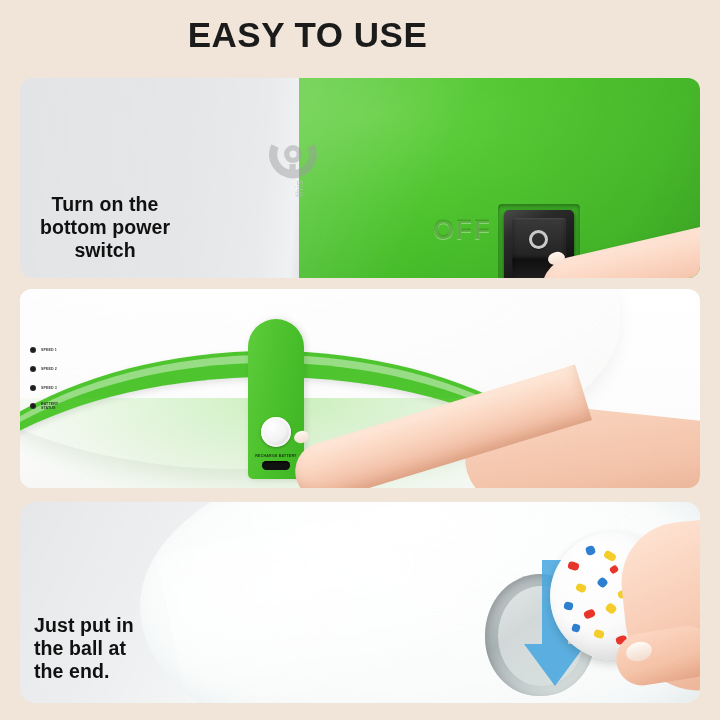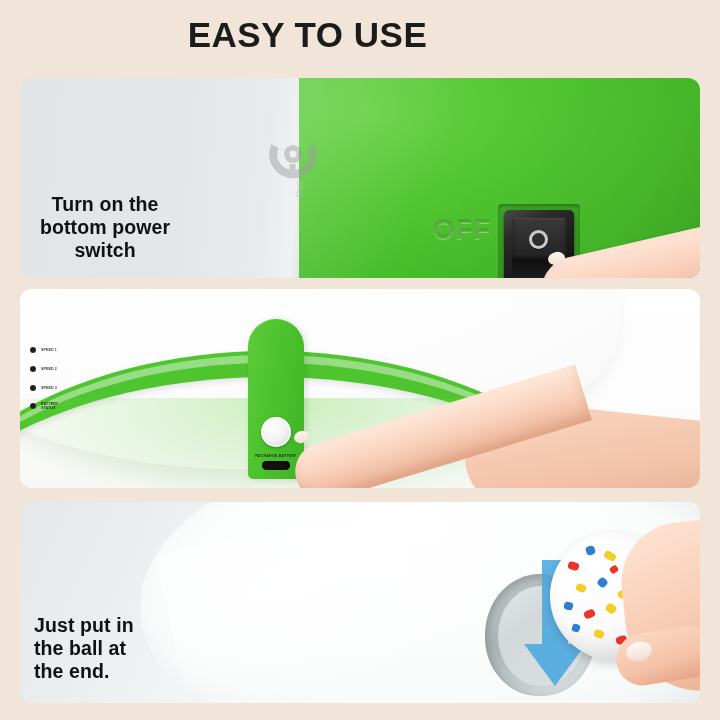--- a/index.html
+++ b/index.html
@@ -35,21 +35,21 @@
   
   .panel {
     position: absolute;
     left: 20px;
     width: 680px;
     border-radius: 12px;
     overflow: hidden;
   }
   .panel-1 { top: 78px;  height: 200px; }
   .panel-2 { top: 289px; height: 199px; }
-  .panel-3 { top: 502px; height: 201px; }
+  .panel-3 { top: 502px; height: 201px; border-radius: 15px; }
 
   .caption {
     position: absolute;
     font-size: 19.5px;
     font-weight: bold;
     color: #111;
     line-height: 23px;
     white-space: pre-line;
     z-index: 40;
     letter-spacing: 0.1px;

